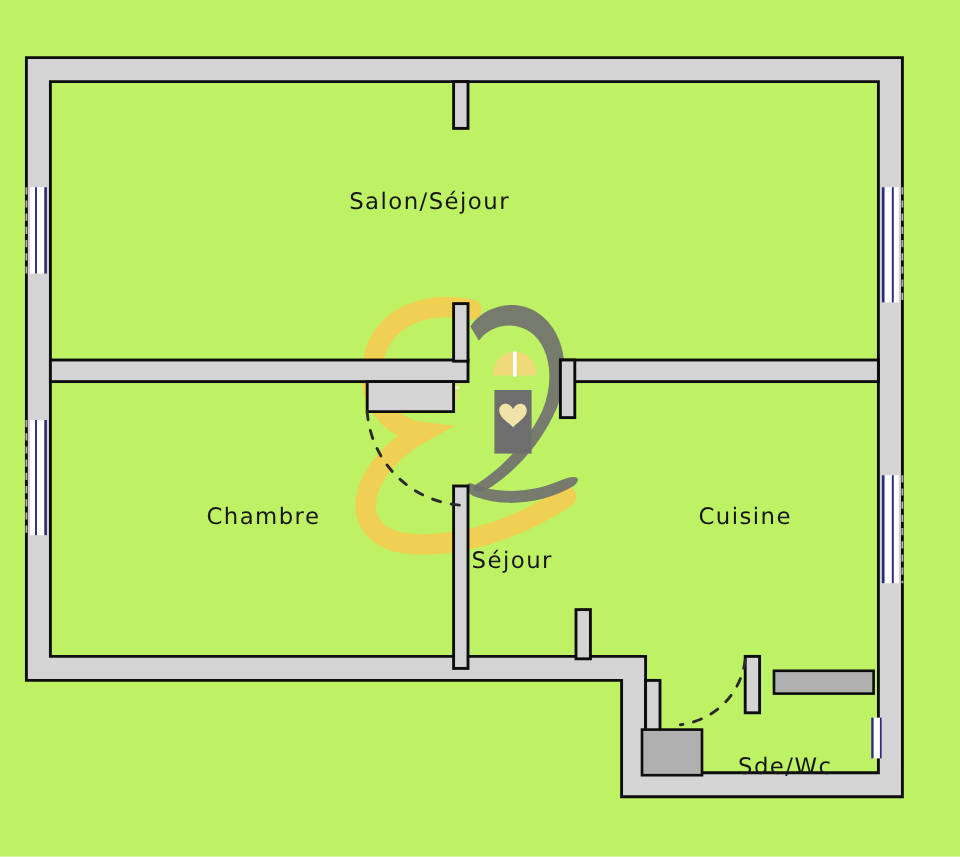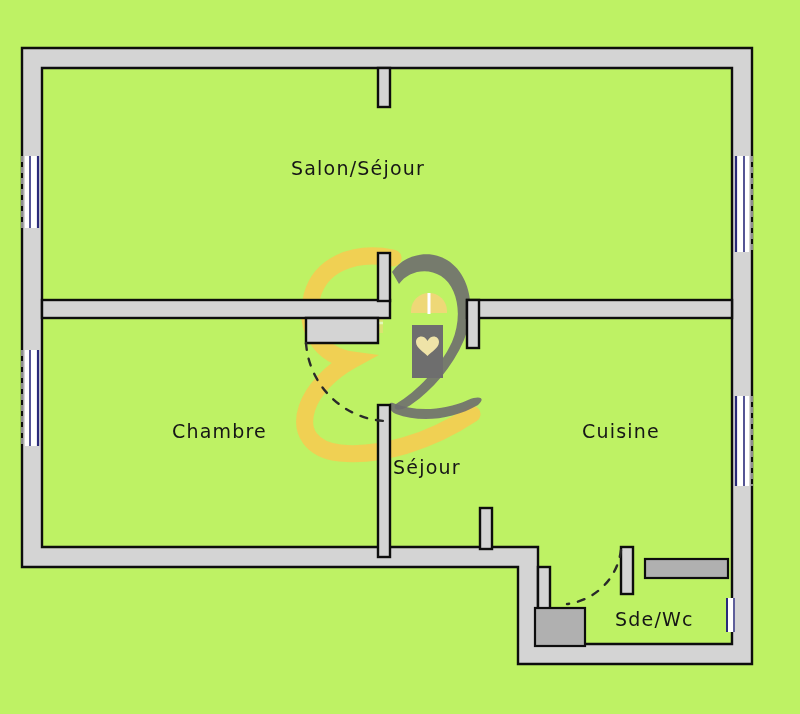--- a/index.html
+++ b/index.html
@@ -33,21 +33,21 @@
     letter-spacing: 1.2px;
     color: #161616;
     white-space: nowrap;
     font-weight: 400;
     -webkit-font-smoothing: none;
   }
   #label-salon   { left: 291px; top: 157px; }
   #label-chambre { left: 172px; top: 420px; }
   #label-entree  { left: 393px; top: 456px; }
   #label-cuisine { left: 582px; top: 420px; }
-  #label-sdewc   { left: 615px; top: 608px; }
+  #label-sdewc   { left: 615px; top: 628px; }
 </style>
 </head>
 <body>
 
 <div id="floorplan-page">
 
   <svg id="plan-svg" viewBox="0 0 800 714" xmlns="http://www.w3.org/2000/svg">
 
     <defs>
 

